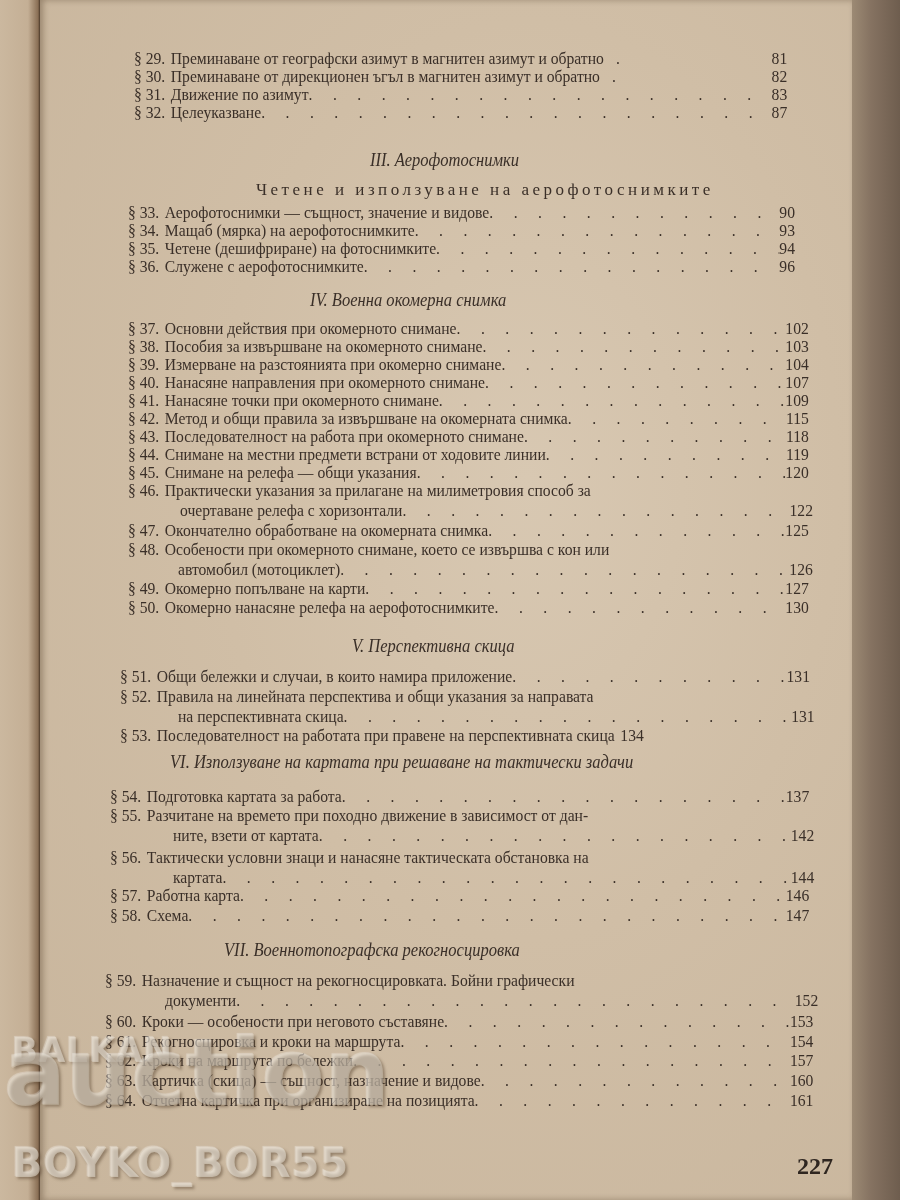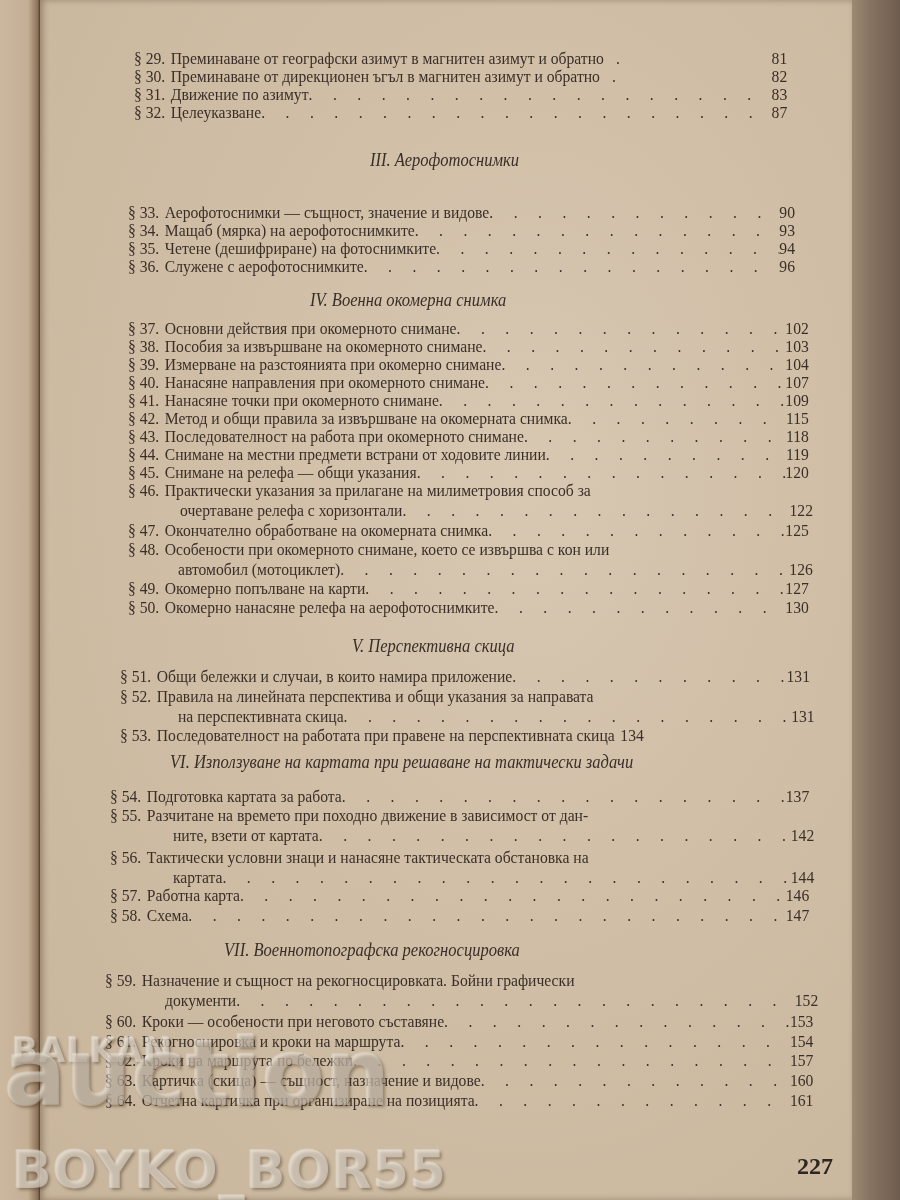--- a/index.html
+++ b/index.html
@@ -46,21 +46,21 @@
     position:absolute; left:797px; top:1145px; font-size:24px; font-weight:bold; color:#2f2620;margin-top:8px;
   }
   .wm {
     position:absolute; font-family:"DejaVu Sans", sans-serif; font-weight:bold;
     color:rgba(235,228,215,0.55);
     text-shadow: 2px 2px 3px rgba(80,60,40,0.45), -1px -1px 1px rgba(255,255,255,0.35);
     white-space:nowrap;
   }
   .wm-balkan { left:12px; top:1030px; font-size:34px; letter-spacing:1px; }
   .wm-auction { left:4px; top:1020px; font-size:92px; color:rgba(230,222,208,0.4); }
-  .wm-boyko { left:12px; top:1140px; font-size:52px; letter-spacing:1px; }
+  .wm-boyko { left:12px; top:1140px; font-size:40px; letter-spacing:1px; }
 </style>
 </head>
 <body>
 
 <div class="left-page"></div>
 <div class="page"></div>
 <div class="right-edge"></div>
 
 <div class="toc">
 
@@ -83,20 +83,21 @@
     <span class="pg">83</span>
   </div>
   <div class="row" style="left:134px;top:104px;width:710px;">
     <span class="sect">§ 32.</span>
     <span class="title">Целеуказване</span>
     <span class="dots">. . . . . . . . . . . . . . . . . . . . . . . . . . . . . . . . . . . . . . . . . . . . . . . . . . . .</span>
     <span class="pg">87</span>
   </div>
 
   <div class="heading" style="left:370px;top:150px;">III. Аерофотоснимки</div>
+  <div class="subheading" style="left:256px;top:180px;">Четене и използуване на аерофотоснимките</div>
 
   <div class="row" style="left:128px;top:204px;width:725px;">
     <span class="sect">§ 33.</span>
     <span class="title">Аерофотоснимки — същност, значение и видове</span>
     <span class="dots">. . . . . . . . . . . . . . . . . . . . . . . . . . . . . . . . . . . . . . . . . . . . . . . . . . . .</span>
     <span class="pg">90</span>
   </div>
   <div class="row" style="left:128px;top:222px;width:725px;">
     <span class="sect">§ 34.</span>
     <span class="title">Мащаб (мярка) на аерофотоснимките</span>

